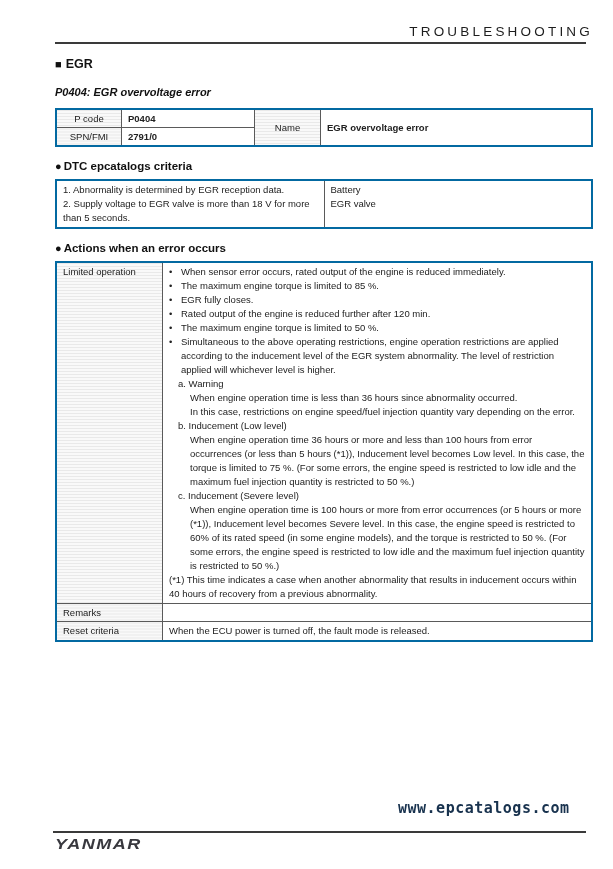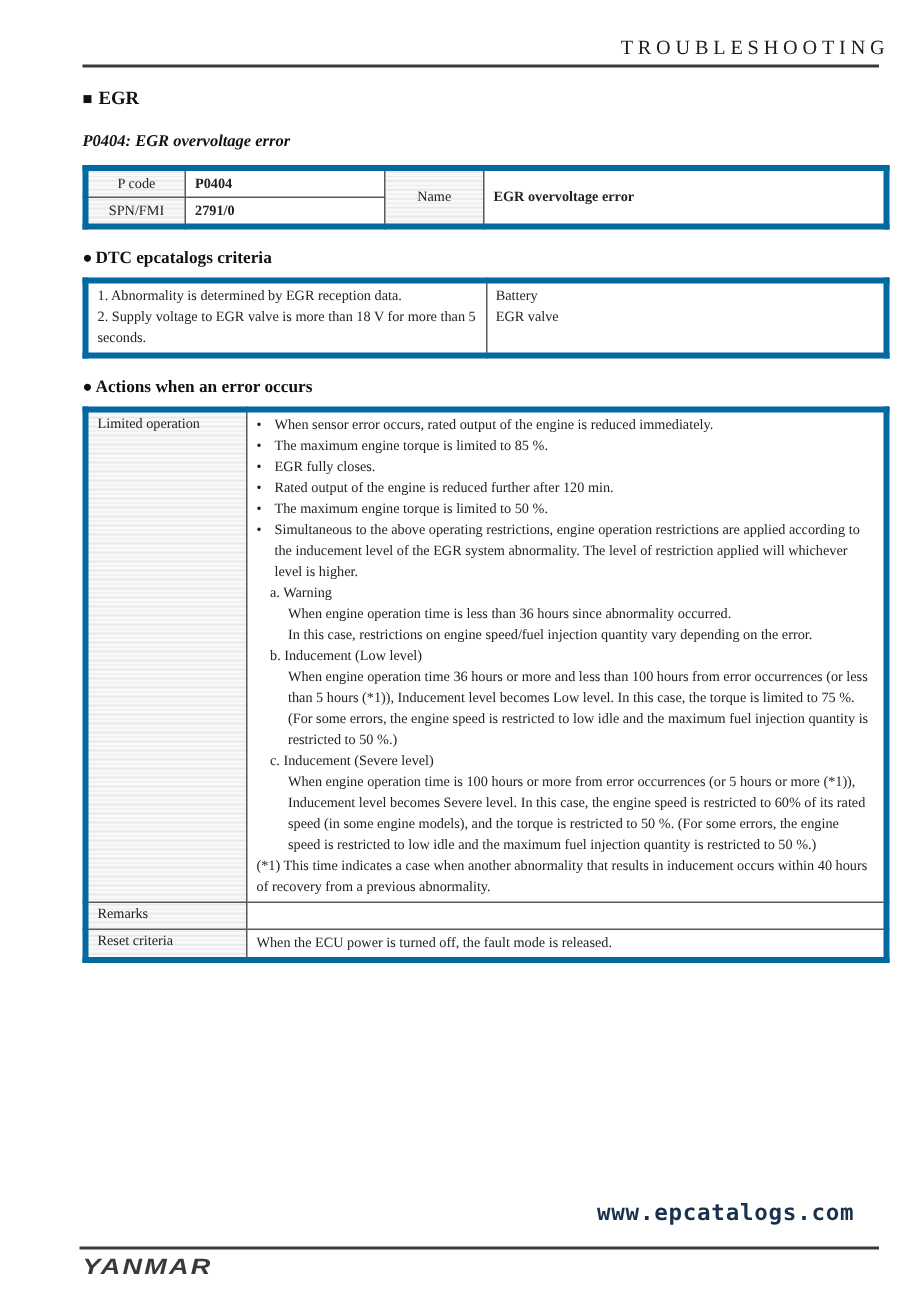--- a/index.html
+++ b/index.html
@@ -4,21 +4,21 @@
 <style>
   html,body{margin:0;padding:0;background:#fff;}
   .page{
     position:relative;
     width:613px;height:869px;
     background:#fff;
     font-family:"Liberation Sans",sans-serif;
     color:#222;
     overflow:hidden;
   }
-  .content{margin:0 0 0 55px;width:538px;font-family:Liberation Serif, serif;}
+  .content{margin:0 0 0 55px;width:538px;}
 
   .hdr-title{
     padding-top:24px;
     text-align:right;
     font-size:13.5px;
     letter-spacing:3.2px;
     color:#1d1d1d;
   }
   .hdr-rule{border-top:2px solid #3a3a3a;margin-top:3px;width:531px;}
 
@@ -28,21 +28,21 @@
     display:flex;align-items:center;gap:4px;
   }
   .egr-heading .sq{font-size:11px;}
 
   .dtc-title{
     margin-top:15px;
     font-size:11px;font-weight:bold;font-style:italic;color:#111;
   }
 
   table{border-collapse:collapse;width:538px;table-layout:fixed;}
-  table{border:4px solid #0369a1;}
+  table{border:2px solid #0369a1;}
   td{border:1px solid #5a5a5a;font-size:9.5px;vertical-align:middle;}
   .shade{
     background-color:#f2f2f2;
     background-image:repeating-linear-gradient(180deg,#e9e9e9 0 1px,#f9f9f9 1px 3px);
     text-align:center;
   }
 
   .t1{margin-top:10px;}
   .t1 td{height:17px;padding:0 6px;}
   .t1 .c1{width:52px;}

